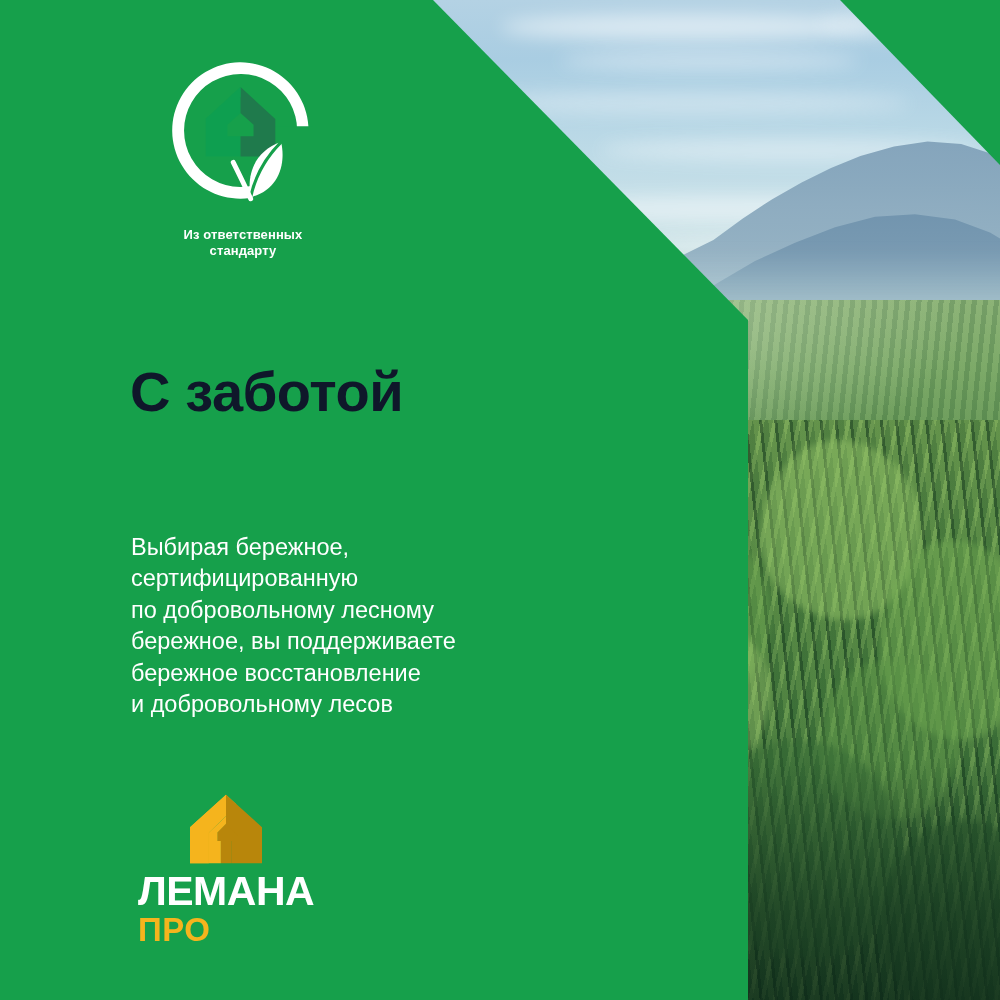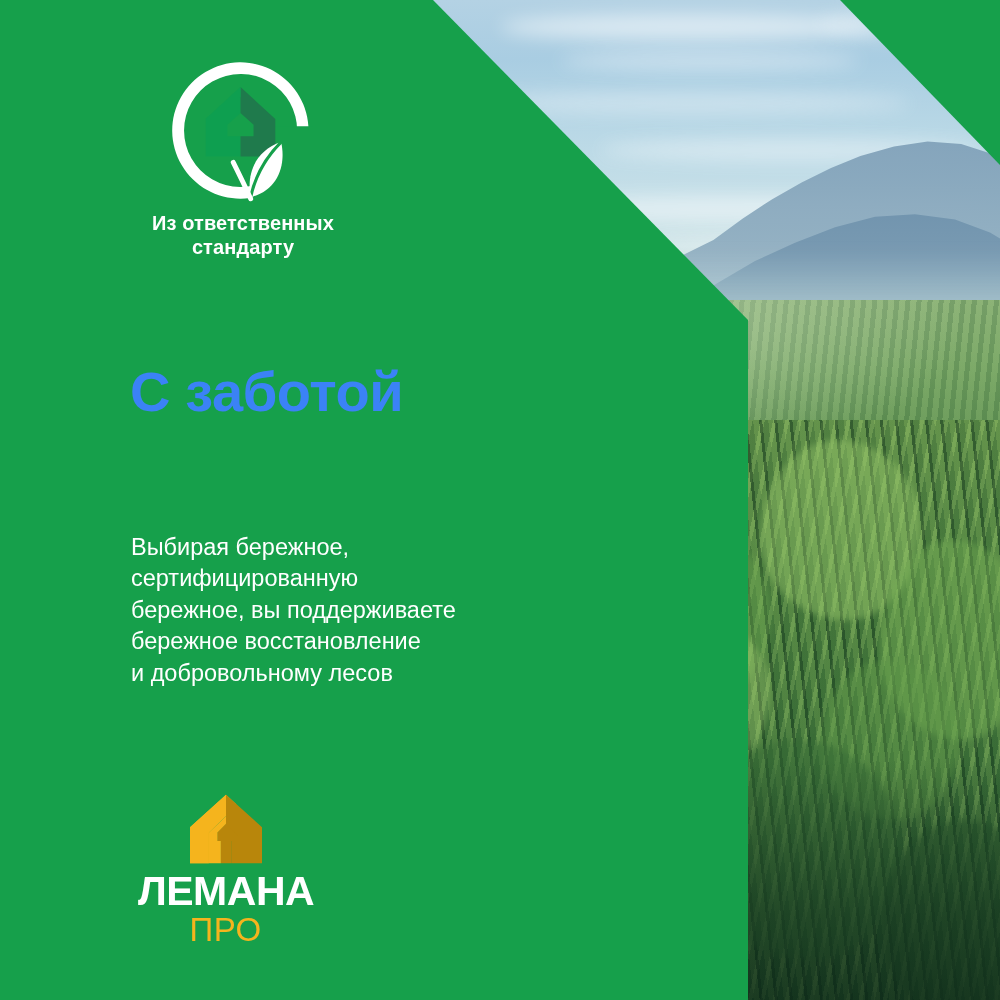--- a/index.html
+++ b/index.html
@@ -171,37 +171,37 @@
     top: 58px;
     width: 250px;
   }
   .emblem-mark {
     width: 145px;
     height: 145px;
     margin-left: 40px;
     display: block;
   }
   .emblem-caption {
-    margin-top: 8px;
+    margin-top: 24px;
     width: 230px;
     text-align: center;
     color: #ffffff;
-    font-size: 20px;
+    font-size: 13px;
     font-weight: bold;
     line-height: 1.22;
     letter-spacing: .1px;
   }
 
   
   .headline {
     position: absolute;
     left: 130px;
     top: 324px;
     width: 560px;
-    color: #3b82f6;
+    color: #0f172a;
     font-size: 56px;
     font-weight: bold;
     line-height: 1.06;
     letter-spacing: -0.4px;
   }
   .headline .l2 { display: block; }
 
   
   .body-copy {
     position: absolute;
@@ -232,24 +232,24 @@
     margin-top: 6px;
     text-align: right;
     color: #ffffff;
     font-size: 41px;
     font-weight: bold;
     letter-spacing: -0.5px;
     line-height: 1;
   }
   .brand-sub {
     margin-top: 1px;
-    text-align: center;
+    text-align: left;
     color: #f5b41d;
     font-size: 33px;
-    font-weight: normal;
+    font-weight: bold;
     letter-spacing: 0.5px;
     line-height: 1;
   }
 </style>
 </head>
 <body>
 
 <div class="poster">
 
   <div class="photo">
@@ -311,20 +311,21 @@
       </div>
     </div>
 
     <h1 class="headline">
       <span class="l1">С заботой</span>
     </h1>
 
     <div class="body-copy">
       <span>Выбирая бережное,</span>
       <span>сертифицированную</span>
+      <span>по добровольному лесному</span>
       <span>бережное, вы поддерживаете</span>
       <span>бережное восстановление</span>
       <span>и добровольному лесов</span>
     </div>
 
     <div class="brand">
       <svg class="brand-mark" viewBox="0 0 100 84" aria-hidden="true">
 
         <path d="M50 2 L8 40 L8 82 L30 82 L30 46 L50 27 Z" fill="#f5b41d"></path>
         <path d="M50 2 L62 13 L30 46 L30 82 L8 82 L8 40 Z" fill="#f5b41d"></path>

